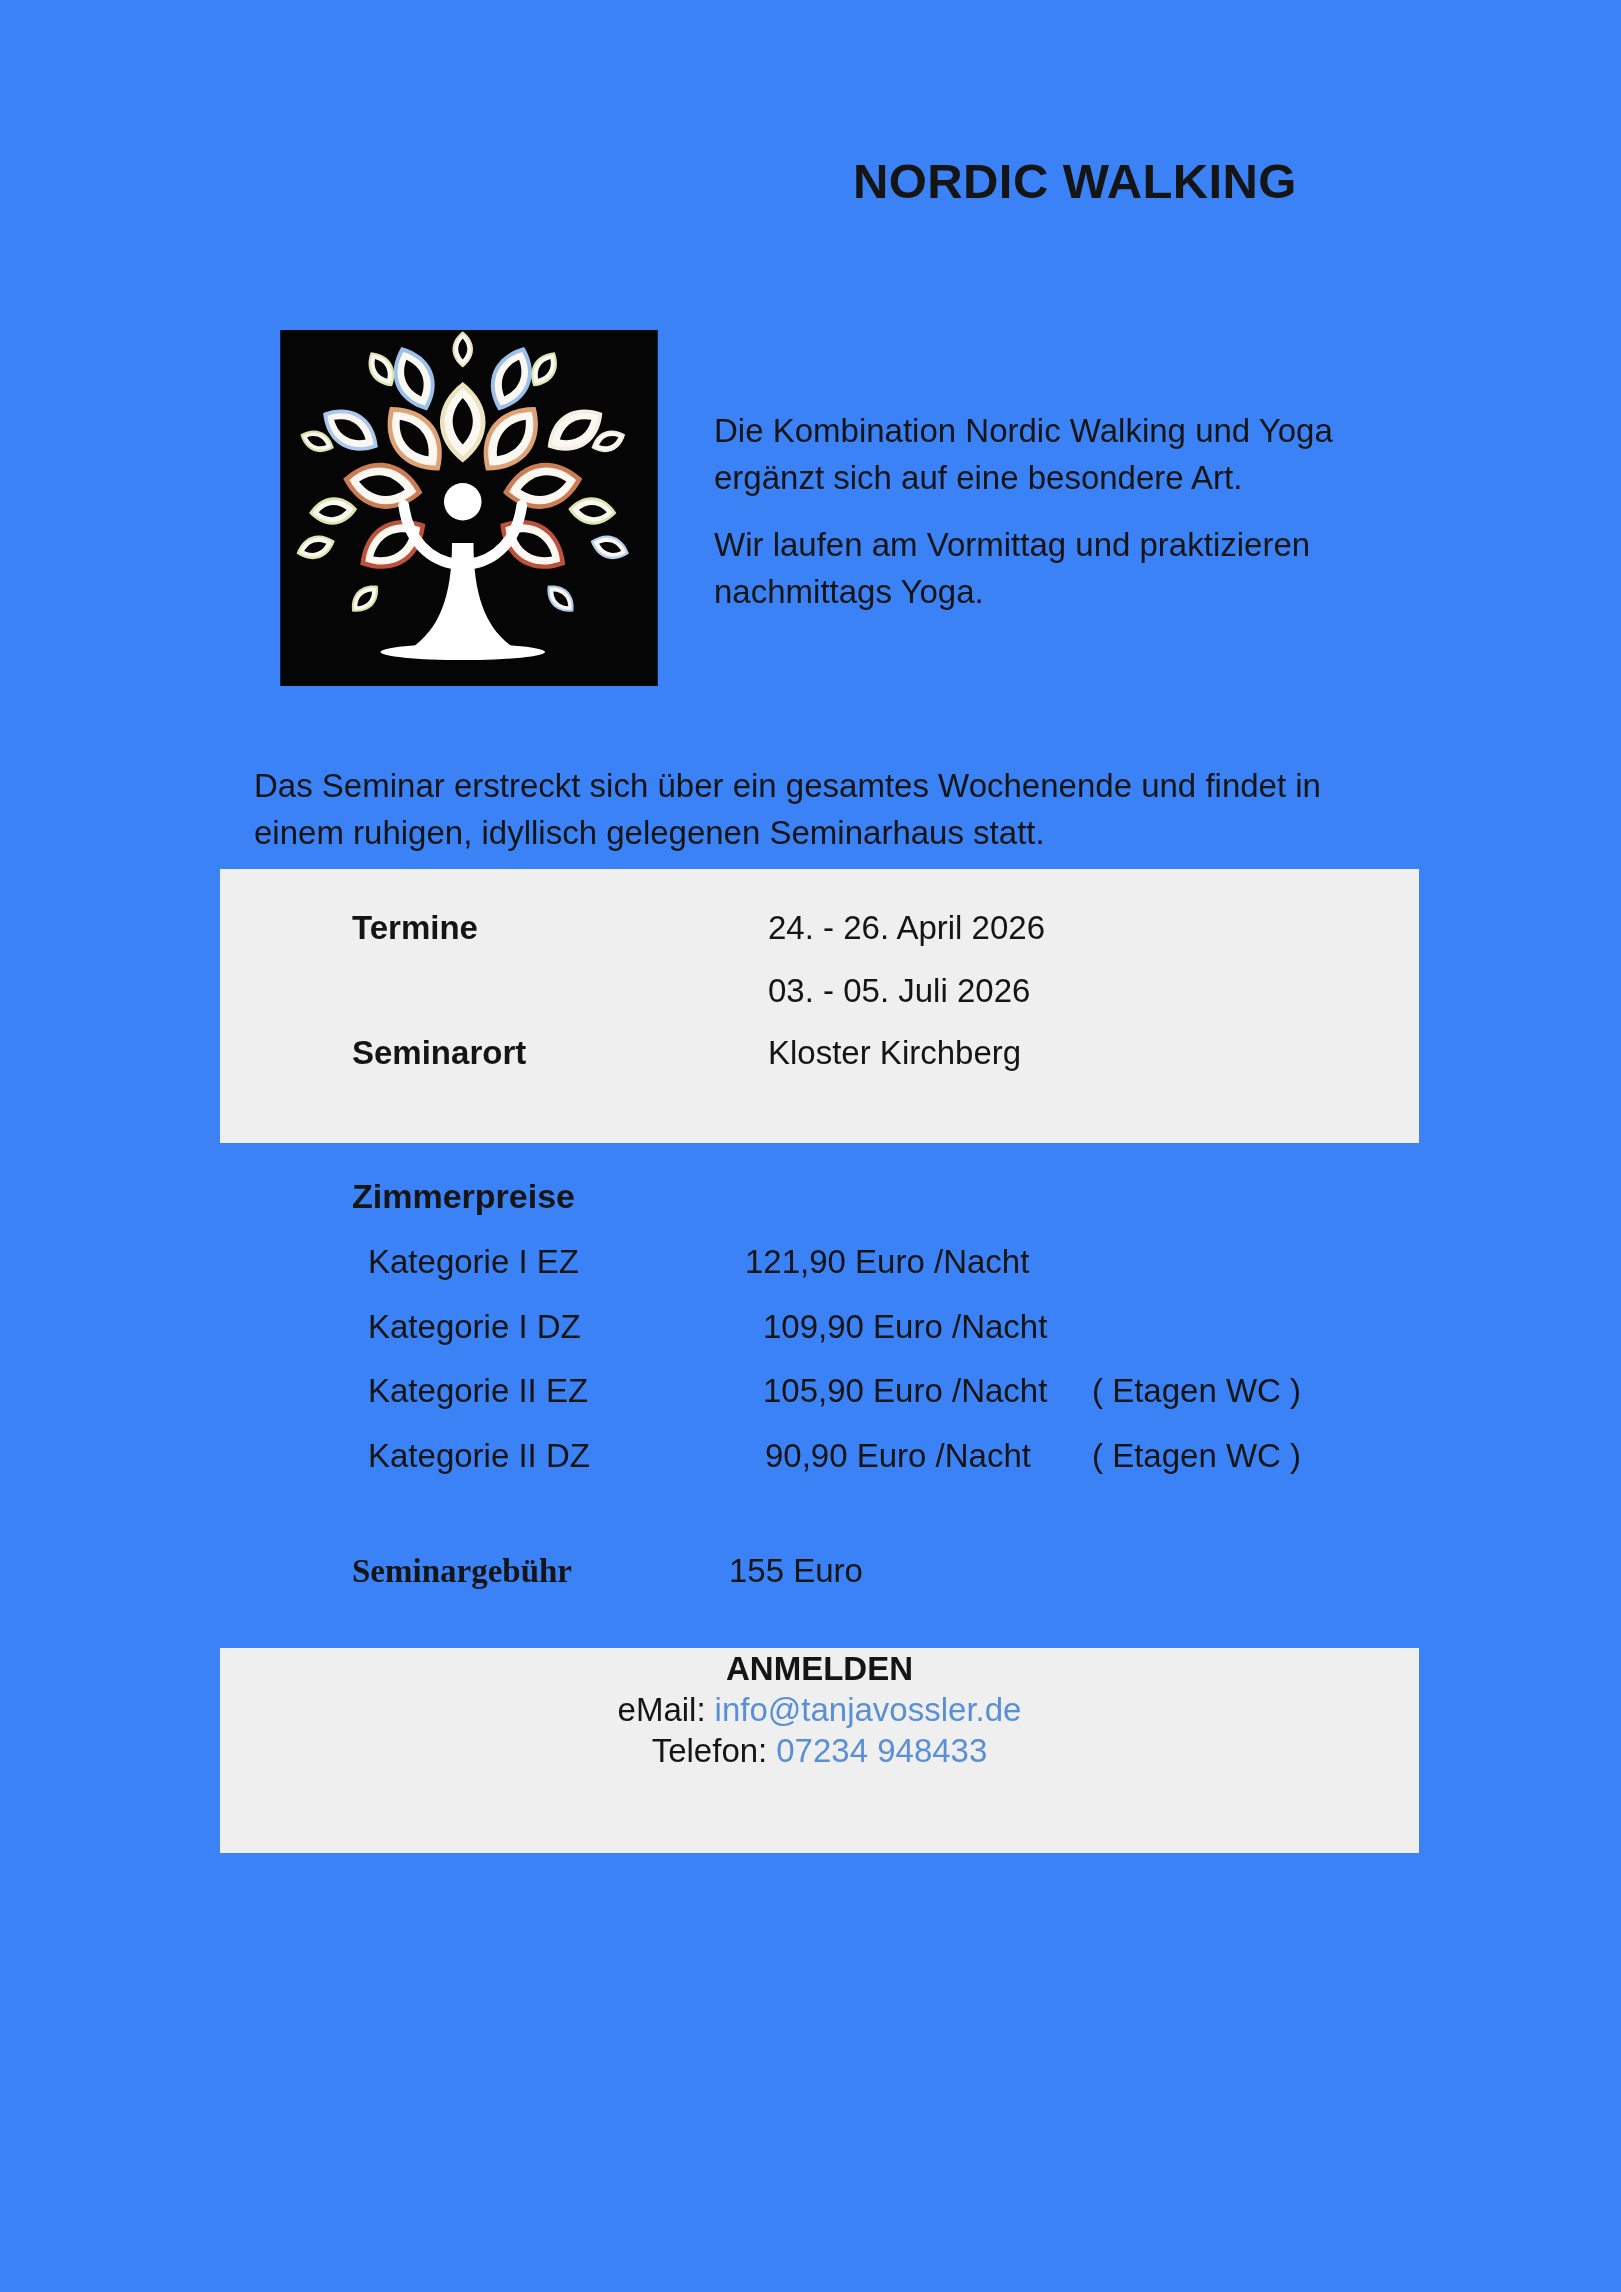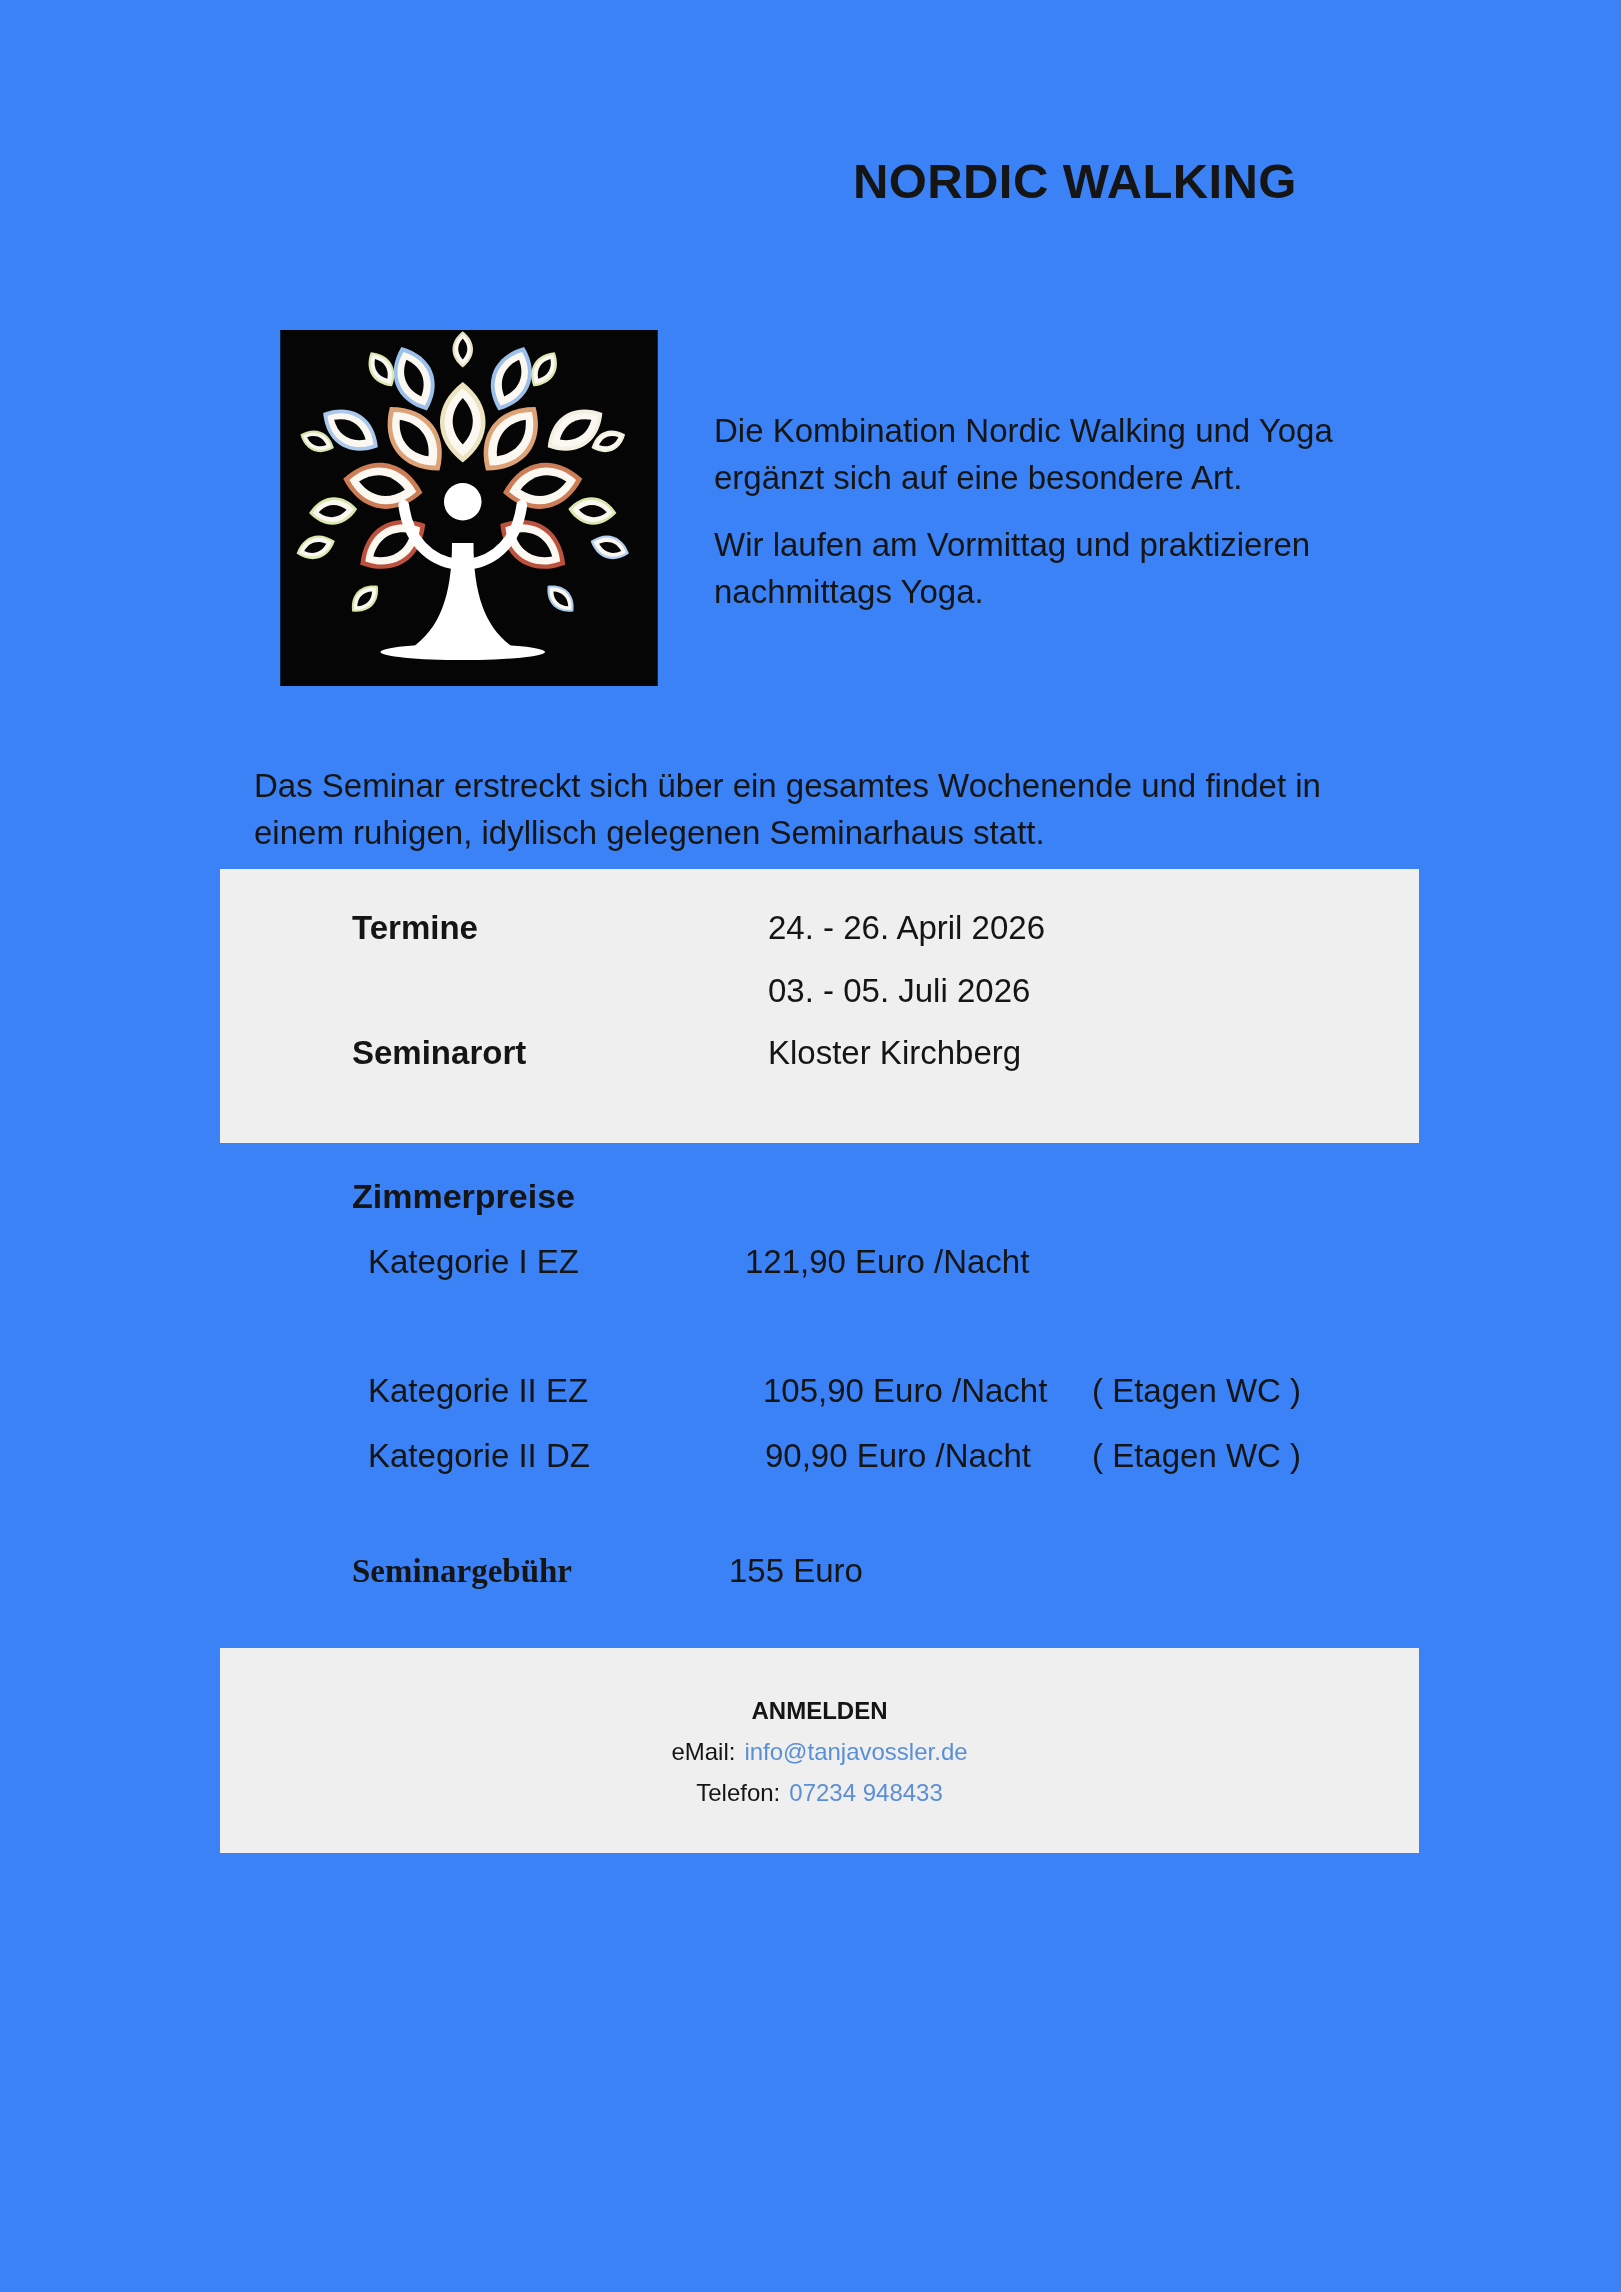--- a/index.html
+++ b/index.html
@@ -31,21 +31,21 @@
   .prow{position:absolute;left:16px;width:1128px;height:39px;font-size:33px;line-height:36px;}
   .prow .plab{position:absolute;left:0;white-space:nowrap;}
   .prow .pprice{position:absolute;white-space:nowrap;}
   .prow .pnote{position:absolute;left:724px;white-space:nowrap;}
 
   .fee{position:absolute;left:352px;top:1553px;width:896px;height:39px;
        font-size:33px;line-height:36px;}
   .fee .flab{position:absolute;left:0;font-weight:bold;white-space:nowrap;font-family:Liberation Serif, serif;}
   .fee .fval{position:absolute;left:377px;white-space:nowrap;}
 
-  .box2 .inner{padding-top:42px;font-size:24px;line-height:41px;}
+  .box2 .inner{font-size:33px;line-height:41px;}
   .anmeld{font-weight:bold;}
   .gap{margin-right:9px;}
   .link{color:#5a8fd6;text-decoration:none;cursor:pointer;}
 </style>
 </head>
 <body>
 
 <div class="page">
 
   <h1 class="title">
@@ -118,20 +118,25 @@
     </div>
   </section>
 
   <section class="pricing">
     <div class="phead">Zimmerpreise</div>
     <div class="prow" style="top:66px">
       <span class="plab">Kategorie I EZ</span>
       <span class="pprice" style="left:377px">121,90 Euro /Nacht</span>
       <span class="pnote"></span>
     </div>
+    <div class="prow" style="top:131px">
+      <span class="plab">Kategorie I DZ</span>
+      <span class="pprice" style="left:395px">109,90 Euro /Nacht</span>
+      <span class="pnote"></span>
+    </div>
     <div class="prow" style="top:195px">
       <span class="plab">Kategorie II EZ</span>
       <span class="pprice" style="left:395px">105,90 Euro /Nacht</span>
       <span class="pnote">( Etagen WC )</span>
     </div>
     <div class="prow" style="top:260px">
       <span class="plab">Kategorie II DZ</span>
       <span class="pprice" style="left:397px">90,90 Euro /Nacht</span>
       <span class="pnote">( Etagen WC )</span>
     </div>

